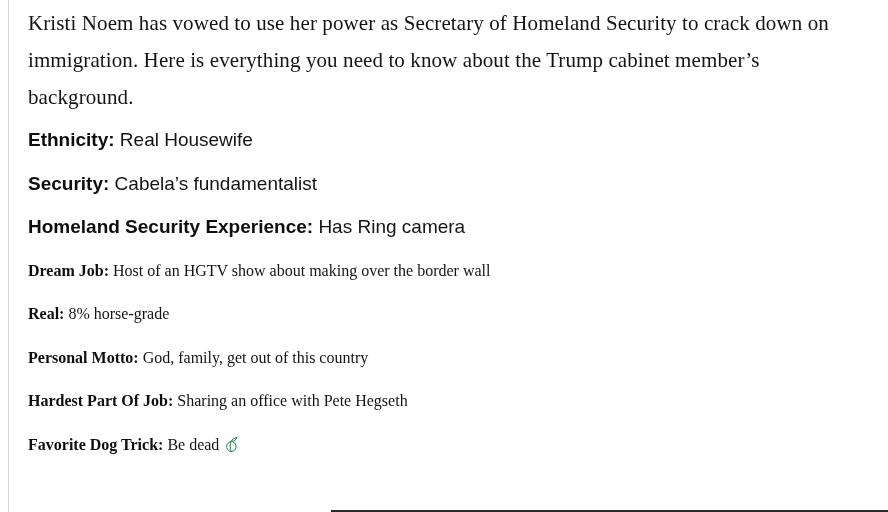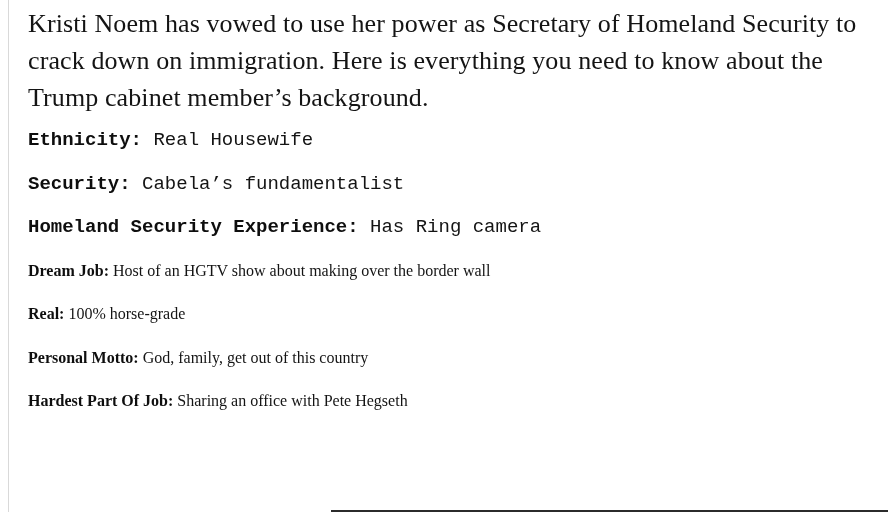--- a/index.html
+++ b/index.html
@@ -15,34 +15,34 @@
     left: 8px; top: 0; bottom: 0;
     width: 1px;
     background: #d9d9d9;
   }
   .content {
     position: absolute;
     left: 28px; top: 5px; right: 26px;
   }
   .intro {
     font-family: "Liberation Serif", serif;
-    font-size: 26px;
+    font-size: 21px;
     line-height: 37px;
     margin-bottom: 11px;
     letter-spacing: 0.1px;
   }
   .fact {
     font-family: "Liberation Serif", serif;
     font-size: 16px;
     line-height: 26px;
     margin-bottom: 17.5px;
     white-space: nowrap;
   }
   .fact.wide {
-    font-family: Liberation Mono, monospace;
+    font-family: Liberation Sans, sans-serif;
     font-size: 19px;
   }
   .fact strong { font-weight: bold; color: #0e0e0e; }
   .onion-icon {
     display: inline-block;
     vertical-align: -3px;
     margin-left: 4px;
   }
   .bottom-divider {
     position: absolute;
@@ -62,22 +62,27 @@
 
   <p class="fact wide"><strong>Ethnicity:</strong> <span>Real Housewife</span></p>
 
   <p class="fact wide"><strong>Security:</strong> <span>Cabela’s fundamentalist</span></p>
 
   <p class="fact wide"><strong>Homeland Security Experience:</strong> <span>Has Ring camera</span></p>
 
   <p class="fact"><strong>Dream Job:</strong> <span>Host of an HGTV show about making over the border wall</span></p>
 
 
-  <p class="fact"><strong>Real:</strong> <span>100% horse-grade</span></p>
+  <p class="fact"><strong>Real:</strong> <span>8% horse-grade</span></p>
 
   <p class="fact"><strong>Personal Motto:</strong> <span>God, family, get out of this country</span></p>
 
   <p class="fact"><strong>Hardest Part Of Job:</strong> <span>Sharing an office with Pete Hegseth</span></p>
 
+  <p class="fact"><strong>Favorite Dog Trick:</strong> <span>Be dead</span><span class="onion-icon"><svg width="17" height="17" viewBox="0 0 24 24" fill="none" stroke="#157a45" stroke-width="1.4" stroke-linecap="round" stroke-linejoin="round">
+          <path d="M11.5 7.6 C6.5 9 4.6 13 5.2 16.4 C5.9 20 9 21.8 11.8 21.8 C15 21.8 17.9 19.6 18.4 16.2 C18.9 12.6 16.4 8.9 13.2 7.7 Z"></path>
+          <path d="M11.2 7.9 C12.8 4.8 16.2 2.6 19.8 2.2 C18.4 5.4 15.6 7.4 13.2 7.8"></path>
+          <path d="M11.2 8.4 C9.6 11.6 9.6 18.2 11.2 21.4"></path>
+        </svg></span></p>
 
 </div>
 
 <div class="bottom-divider"></div>
 
 </body></html>

